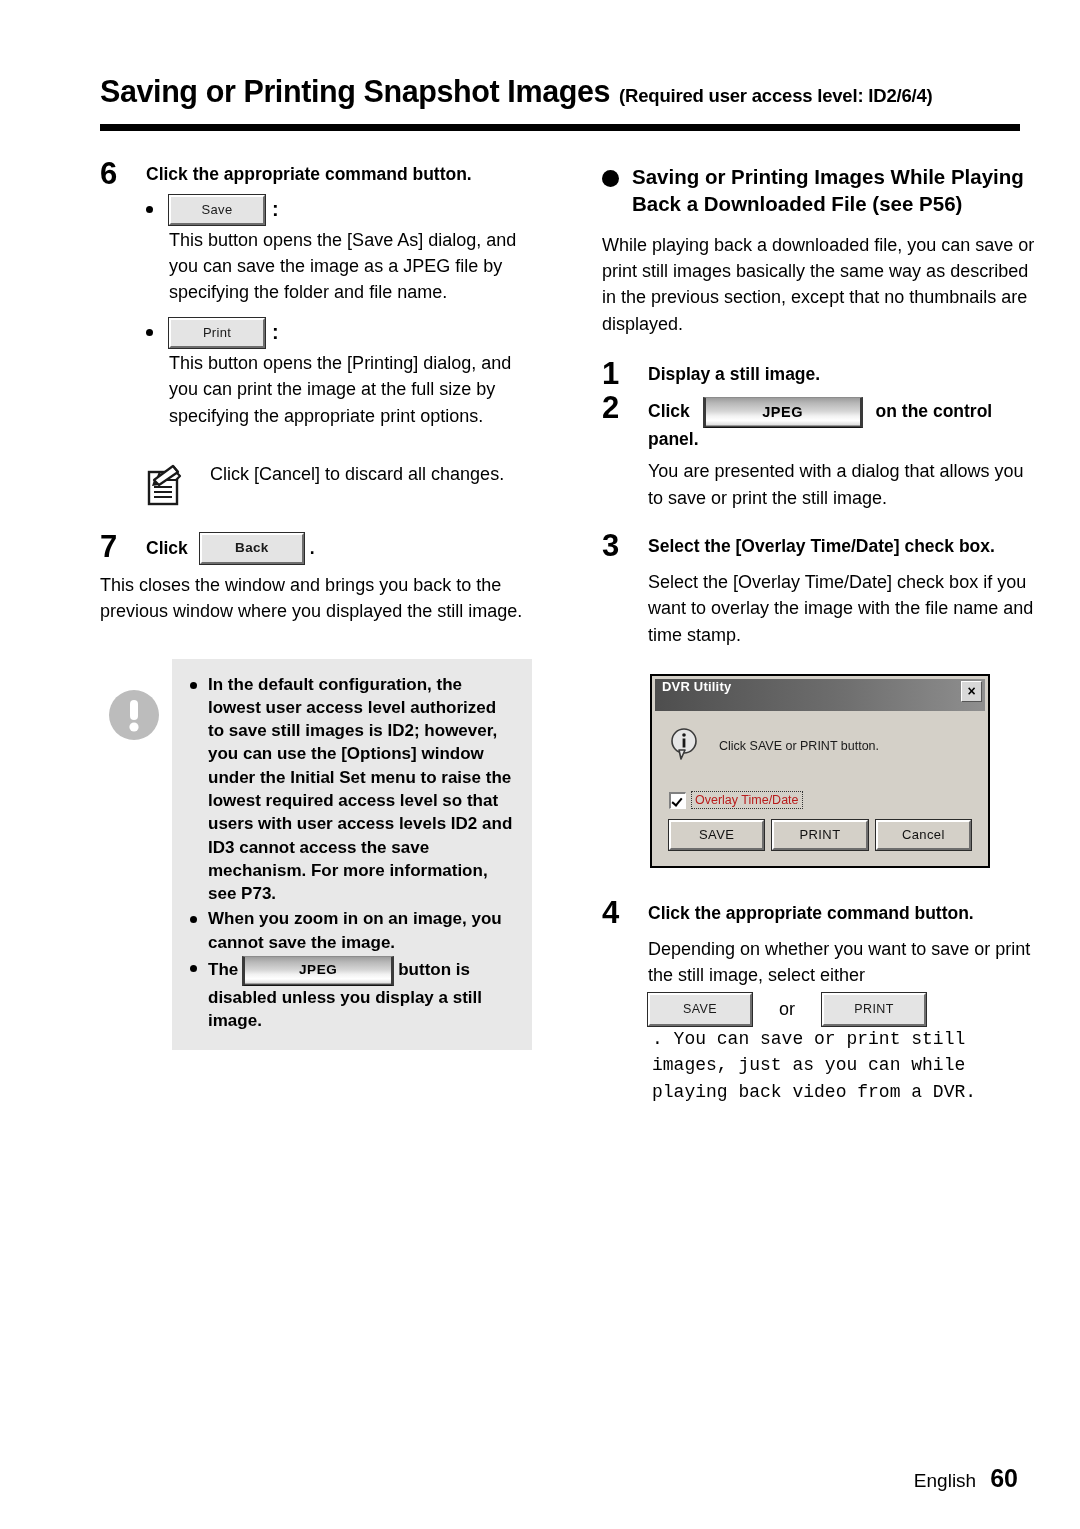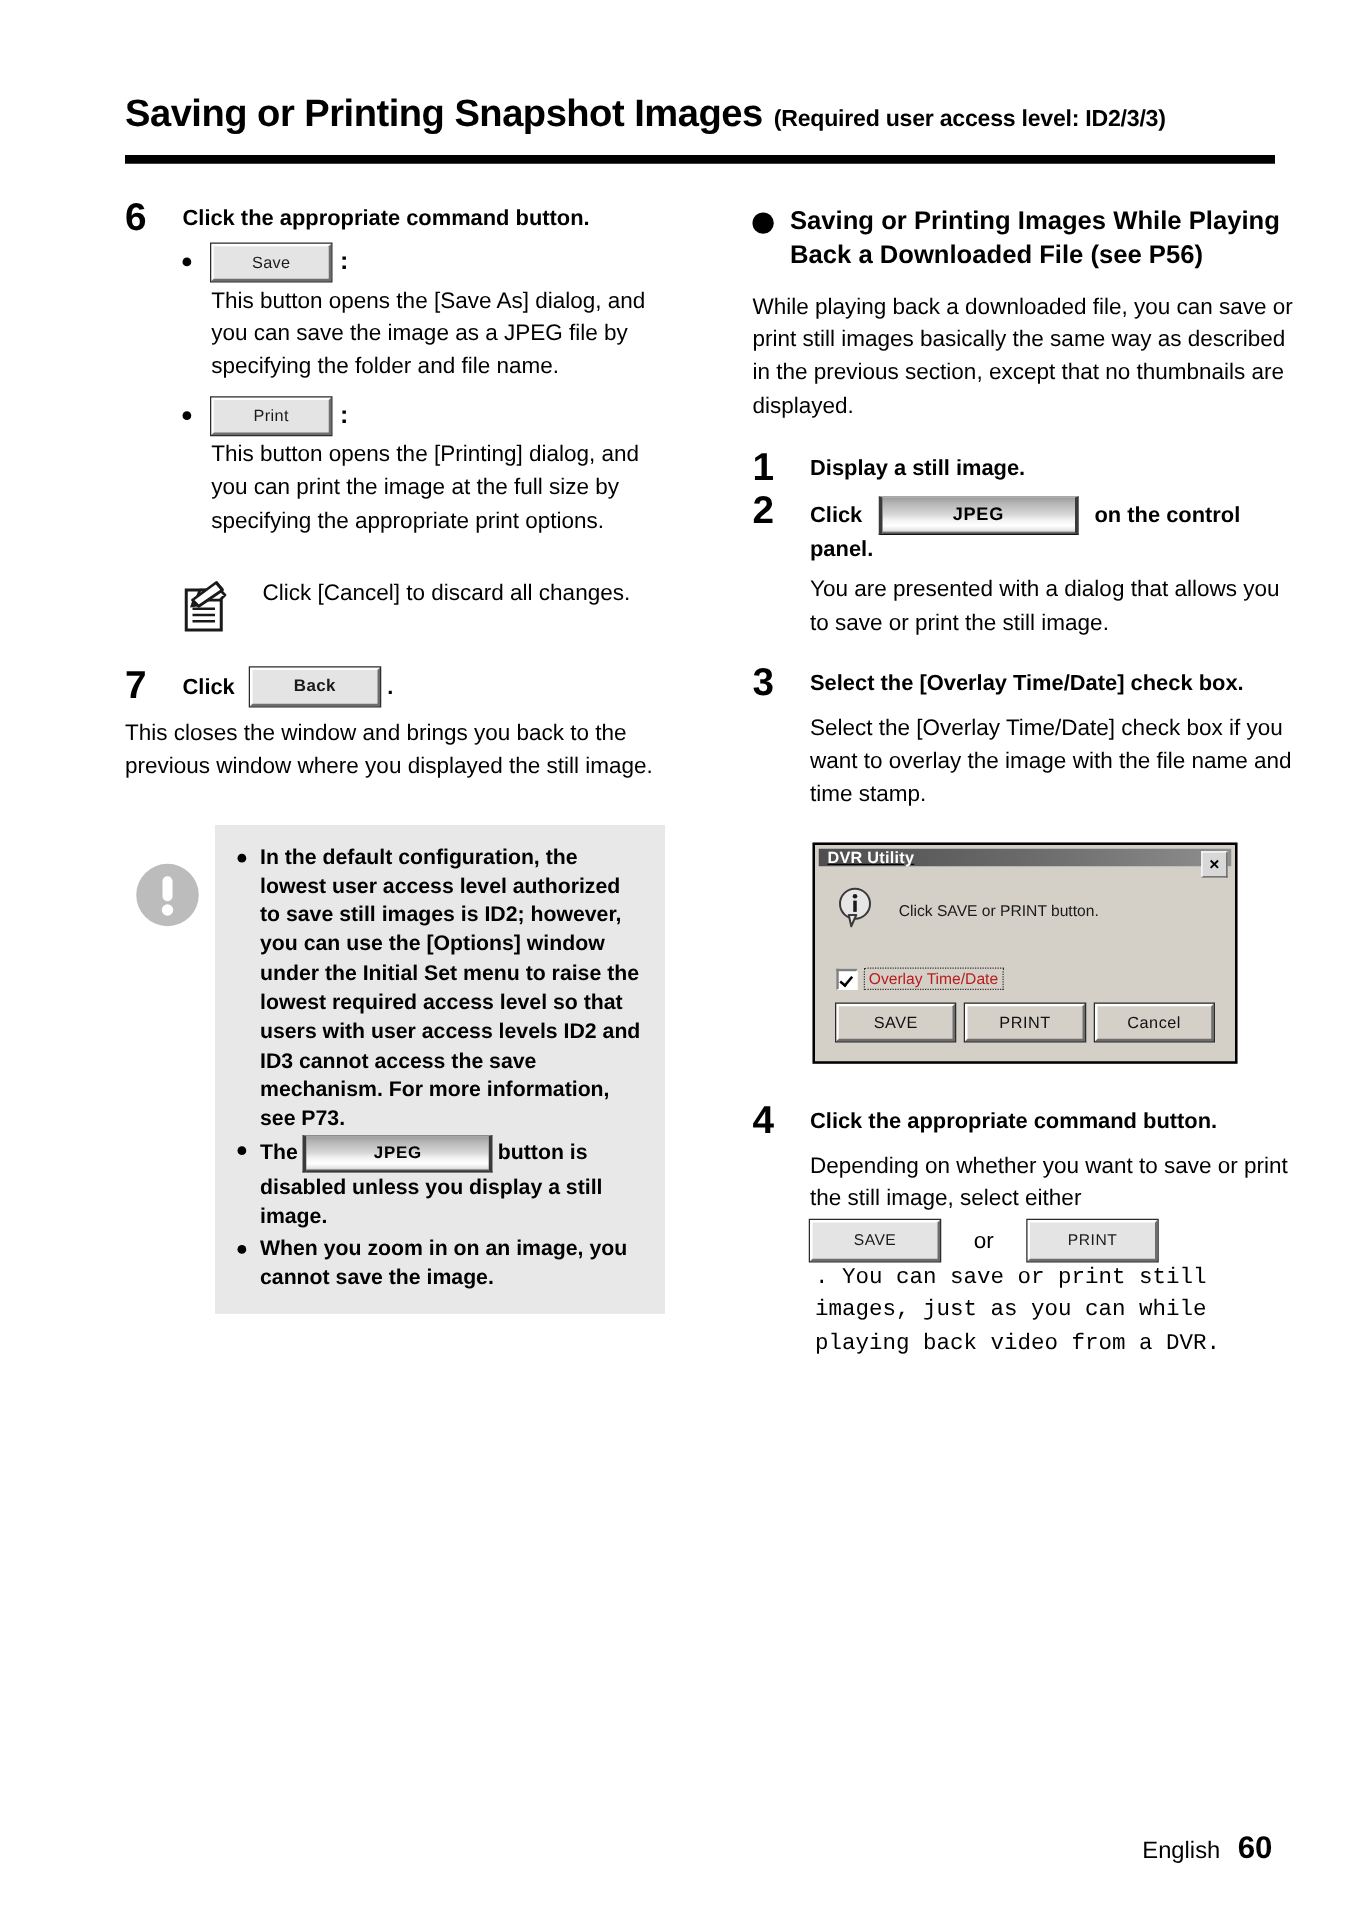--- a/index.html
+++ b/index.html
@@ -257,27 +257,26 @@
   .dialog {
     width: 340px;
     box-sizing: border-box;
     margin-left: 48px;
     margin-top: 26px;
     background: #d4d0c8;
     border: 2px solid #000;
     padding: 3px;
   }
   .dlg-titlebar {
-    height: 14px;
+    height: 32px;
     background: linear-gradient(to right, #4e4e4e 0%, #6d6d6d 55%, #8f8f8f 100%);
     display: flex;
-    align-items: flex-end;
+    align-items: flex-start;
     padding: 0 3px 0 7px;
     position: relative;
-    text-decoration: underline;
   }
   .dlg-title {
     color: #ffffff;
     font-size: 13px;
     font-weight: bold;
     letter-spacing: 0.2px;
   }
   .dlg-close {
     position: absolute;
     right: 3px; top: 2px;
@@ -399,21 +398,21 @@
   .footer-page { font-size: 25px; font-weight: bold; margin-left: 14px; }
 </style>
 </head>
 <body>
 
 <div class="page">
 
   <div class="header">
     <div class="header-line">
       <span class="header-title">Saving or Printing Snapshot Images</span>
-      <span class="header-sub">(Required user access level: ID2/3/3)</span>
+      <span class="header-sub">(Required user access level: ID2/6/4)</span>
     </div>
   </div>
   <div class="header-rule"></div>
 
   <div class="col-left">
 
     <div class="step">
       <div class="step-num">6</div>
       <div class="step-title">Click the appropriate command button.</div>
     </div>
@@ -463,24 +462,24 @@
       <div class="caution-icon">
         <svg width="52" height="52" viewBox="0 0 52 52" xmlns="http://www.w3.org/2000/svg">
           <circle cx="26" cy="26" r="25" fill="#bcbcbc"></circle>
           <rect x="22" y="11" width="8" height="20" rx="4" fill="#ffffff"></rect>
           <circle cx="26" cy="38" r="4.6" fill="#ffffff"></circle>
         </svg>
       </div>
       <div class="caution-box">
         <ul class="caution-list">
           <li class="caution-li">In the default configuration, the lowest user access level authorized to save still images is ID2; however, you can use the [Options] window under the Initial Set menu to raise the lowest required access level so that users with user access levels ID2 and ID3 cannot access the save mechanism. For more information, see P73.</li>
+          <li class="caution-li">When you zoom in on an image, you cannot save the image.</li>
           <li class="caution-li">
             <span>The</span><span class="jpeg-btn">JPEG</span><span>button is disabled unless you display a still image.</span>
           </li>
-          <li class="caution-li">When you zoom in on an image, you cannot save the image.</li>
         </ul>
       </div>
     </div>
 
   </div>
 
   <div class="col-right">
 
     <div class="sec-head">
       <span class="sec-bullet"></span>

